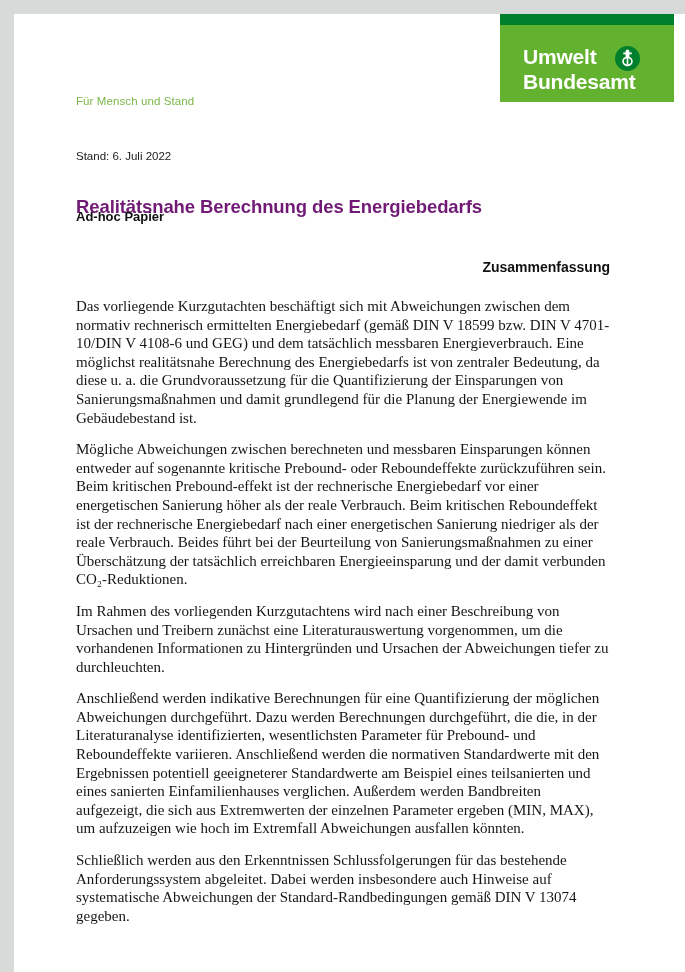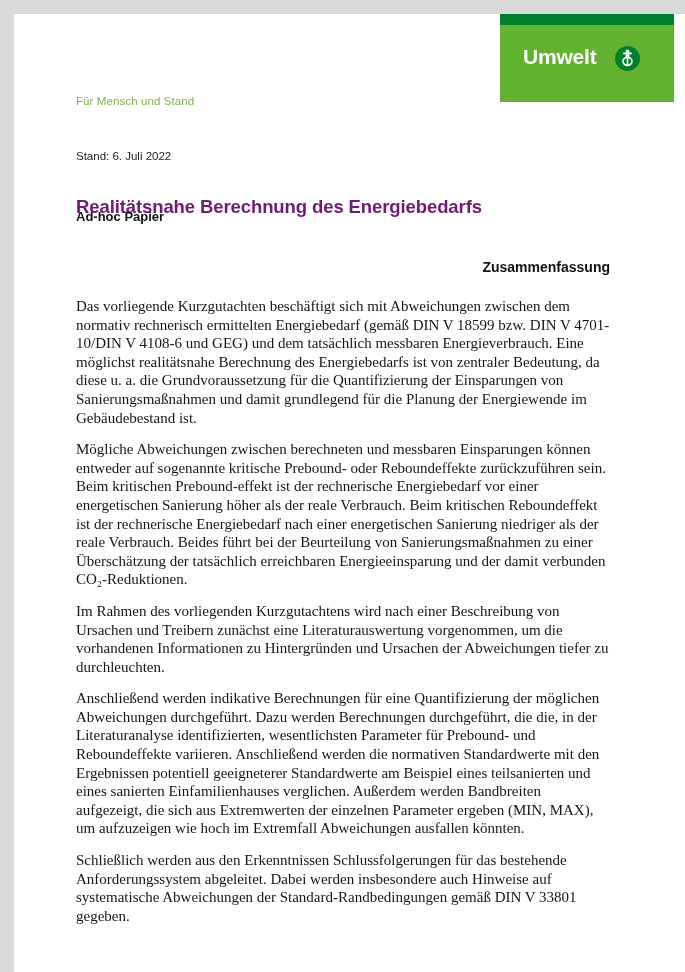--- a/index.html
+++ b/index.html
@@ -137,36 +137,37 @@
 </head>
 <body>
 
 <div id="page">
 
   <div class="logo-block">
     <div class="logo-bar-dark"></div>
     <div class="logo-bar-light">
       <div class="logo-text">
         <span>Umwelt</span>
+        <span>Bundesamt</span>
       </div>
       <svg class="logo-mark" viewBox="0 0 50 50">
         <circle cx="25" cy="25" r="25" fill="#00802c"></circle>
         <path d="M25 7 C22.5 7 21.2 9 21.2 11.2 L21.2 13.2 L16.5 13.2 L16.5 16.6 L21.2 16.6 L21.2 21.5 C17.5 22.8 14.5 26.2 14.5 30.6 C14.5 36.2 19.2 40.6 25 40.6 C30.8 40.6 35.5 36.2 35.5 30.6 C35.5 26.2 32.5 22.8 28.8 21.5 L28.8 16.6 L33.5 16.6 L33.5 13.2 L28.8 13.2 L28.8 11.2 C28.8 9 27.5 7 25 7 Z M23.4 24.6 L23.4 37.2 C20 36.4 17.6 33.8 17.6 30.6 C17.6 27.6 20 25.2 23.4 24.6 Z M26.6 24.6 C30 25.2 32.4 27.6 32.4 30.6 C32.4 33.8 30 36.4 26.6 37.2 Z" fill="#ffffff"></path>
       </svg>
     </div>
   </div>
 
   <div class="claim">Für Mensch und Stand</div>
 
   <div class="doc-date">Stand: 6. Juli 2022</div>
   <h1 class="doc-title">Realitätsnahe Berechnung des Energiebedarfs</h1>
   <h2 class="doc-subtitle">Ad-hoc Papier</h2>
 
   <div class="content">
     <h3 class="section-heading">Zusammenfassung</h3>
     <p class="para">Das vorliegende Kurzgutachten beschäftigt sich mit Abweichungen zwischen dem normativ rechnerisch ermittelten Energiebedarf (gemäß DIN V 18599 bzw. DIN V 4701-10/DIN V 4108-6 und GEG) und dem tatsächlich messbaren Energieverbrauch. Eine möglichst realitätsnahe Berechnung des Energiebedarfs ist von zentraler Bedeutung, da diese u. a. die Grundvoraussetzung für die Quantifizierung der Einsparungen von Sanierungsmaßnahmen und damit grundlegend für die Planung der Energiewende im Gebäudebestand ist.</p>
     <p class="para">Mögliche Abweichungen zwischen berechneten und messbaren Einsparungen können entweder auf sogenannte kritische Prebound- oder Reboundeffekte zurückzuführen sein. Beim kritischen Prebound-effekt ist der rechnerische Energiebedarf vor einer energetischen Sanierung höher als der reale Verbrauch. Beim kritischen Reboundeffekt ist der rechnerische Energiebedarf nach einer energetischen Sanierung niedriger als der reale Verbrauch. Beides führt bei der Beurteilung von Sanierungsmaßnahmen zu einer Überschätzung der tatsächlich erreichbaren Energieeinsparung und der damit verbunden CO₂-Reduktionen.</p>
     <p class="para">Im Rahmen des vorliegenden Kurzgutachtens wird nach einer Beschreibung von Ursachen und Treibern zunächst eine Literaturauswertung vorgenommen, um die vorhandenen Informationen zu Hintergründen und Ursachen der Abweichungen tiefer zu durchleuchten.</p>
     <p class="para">Anschließend werden indikative Berechnungen für eine Quantifizierung der möglichen Abweichungen durchgeführt. Dazu werden Berechnungen durchgeführt, die die, in der Literaturanalyse identifizierten, wesentlichsten Parameter für Prebound- und Reboundeffekte variieren. Anschließend werden die normativen Standardwerte mit den Ergebnissen potentiell geeigneterer Standardwerte am Beispiel eines teilsanierten und eines sanierten Einfamilienhauses verglichen. Außerdem werden Bandbreiten aufgezeigt, die sich aus Extremwerten der einzelnen Parameter ergeben (MIN, MAX), um aufzuzeigen wie hoch im Extremfall Abweichungen ausfallen könnten.</p>
-    <p class="para">Schließlich werden aus den Erkenntnissen Schlussfolgerungen für das bestehende Anforderungssystem abgeleitet. Dabei werden insbesondere auch Hinweise auf systematische Abweichungen der Standard-Randbedingungen gemäß DIN V 33801 gegeben.</p>
+    <p class="para">Schließlich werden aus den Erkenntnissen Schlussfolgerungen für das bestehende Anforderungssystem abgeleitet. Dabei werden insbesondere auch Hinweise auf systematische Abweichungen der Standard-Randbedingungen gemäß DIN V 13074 gegeben.</p>
   </div>
 
 </div>
 
 </body></html>

